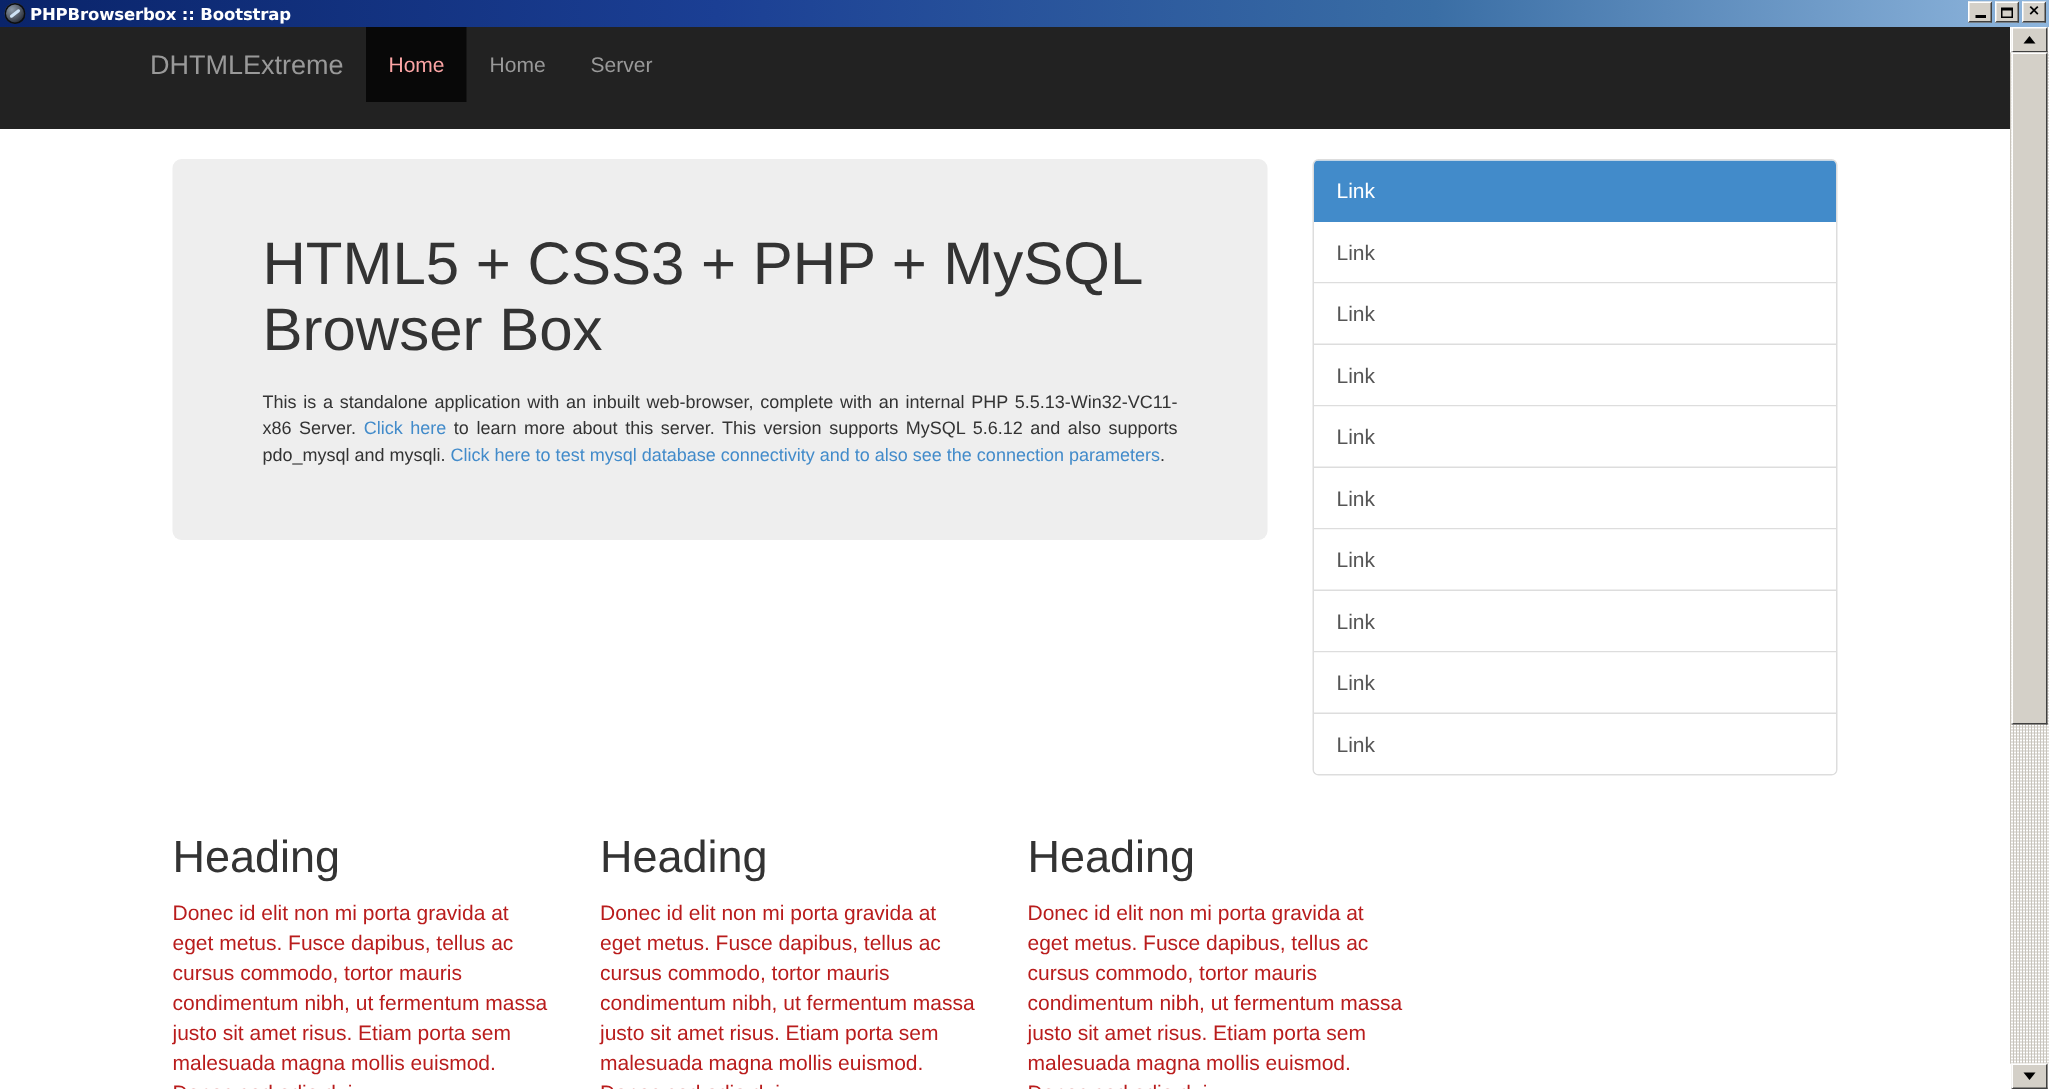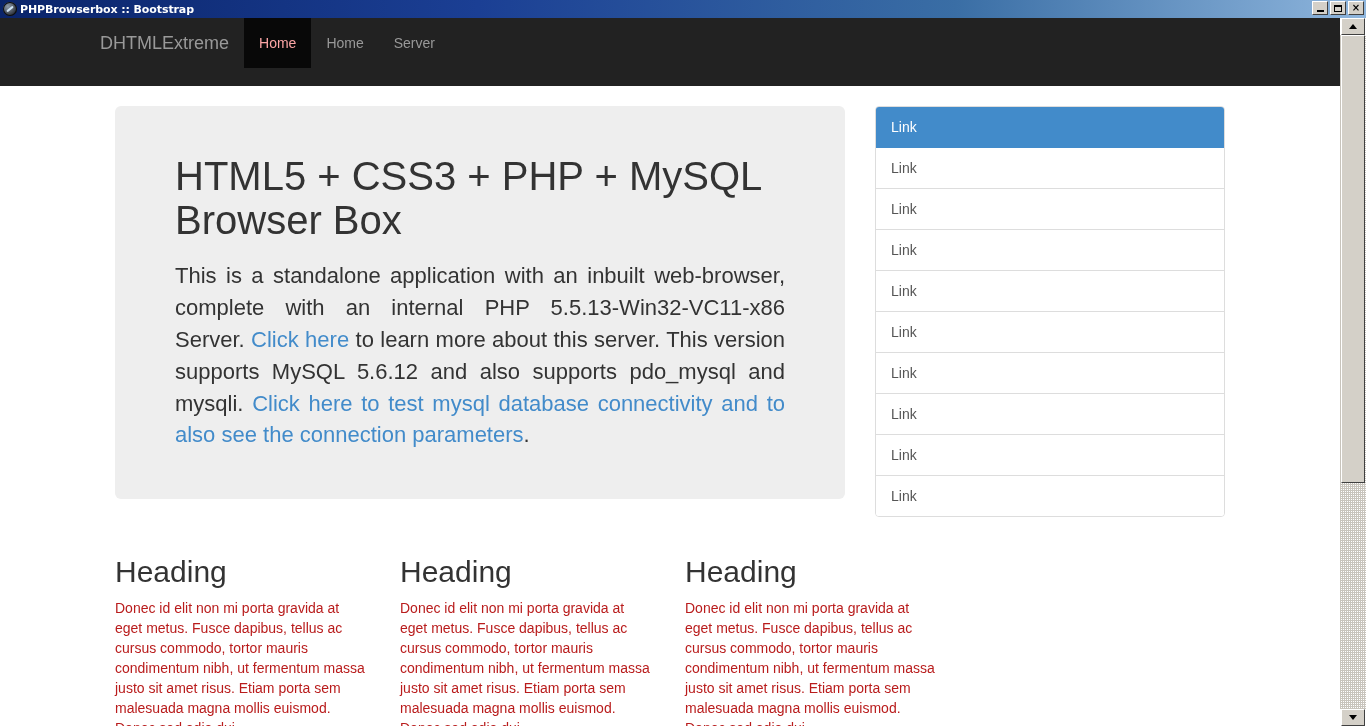--- a/index.html
+++ b/index.html
@@ -205,21 +205,21 @@
     box-sizing: border-box;
   }
   .jumbotron h1 {
     font-size: 40px;
     font-weight: normal;
     color: #333333;
     margin: 0 0 18px 0;
     line-height: 1.1;
   }
   .jumbotron p {
-    font-size: 22px;
+    font-size: 12px;
     line-height: 1.45;
     color: #333333;
     margin: 0;
     text-align: justify;
   }
   .jumbotron a {
     color: #428bca;
     text-decoration: none;
   }
 

